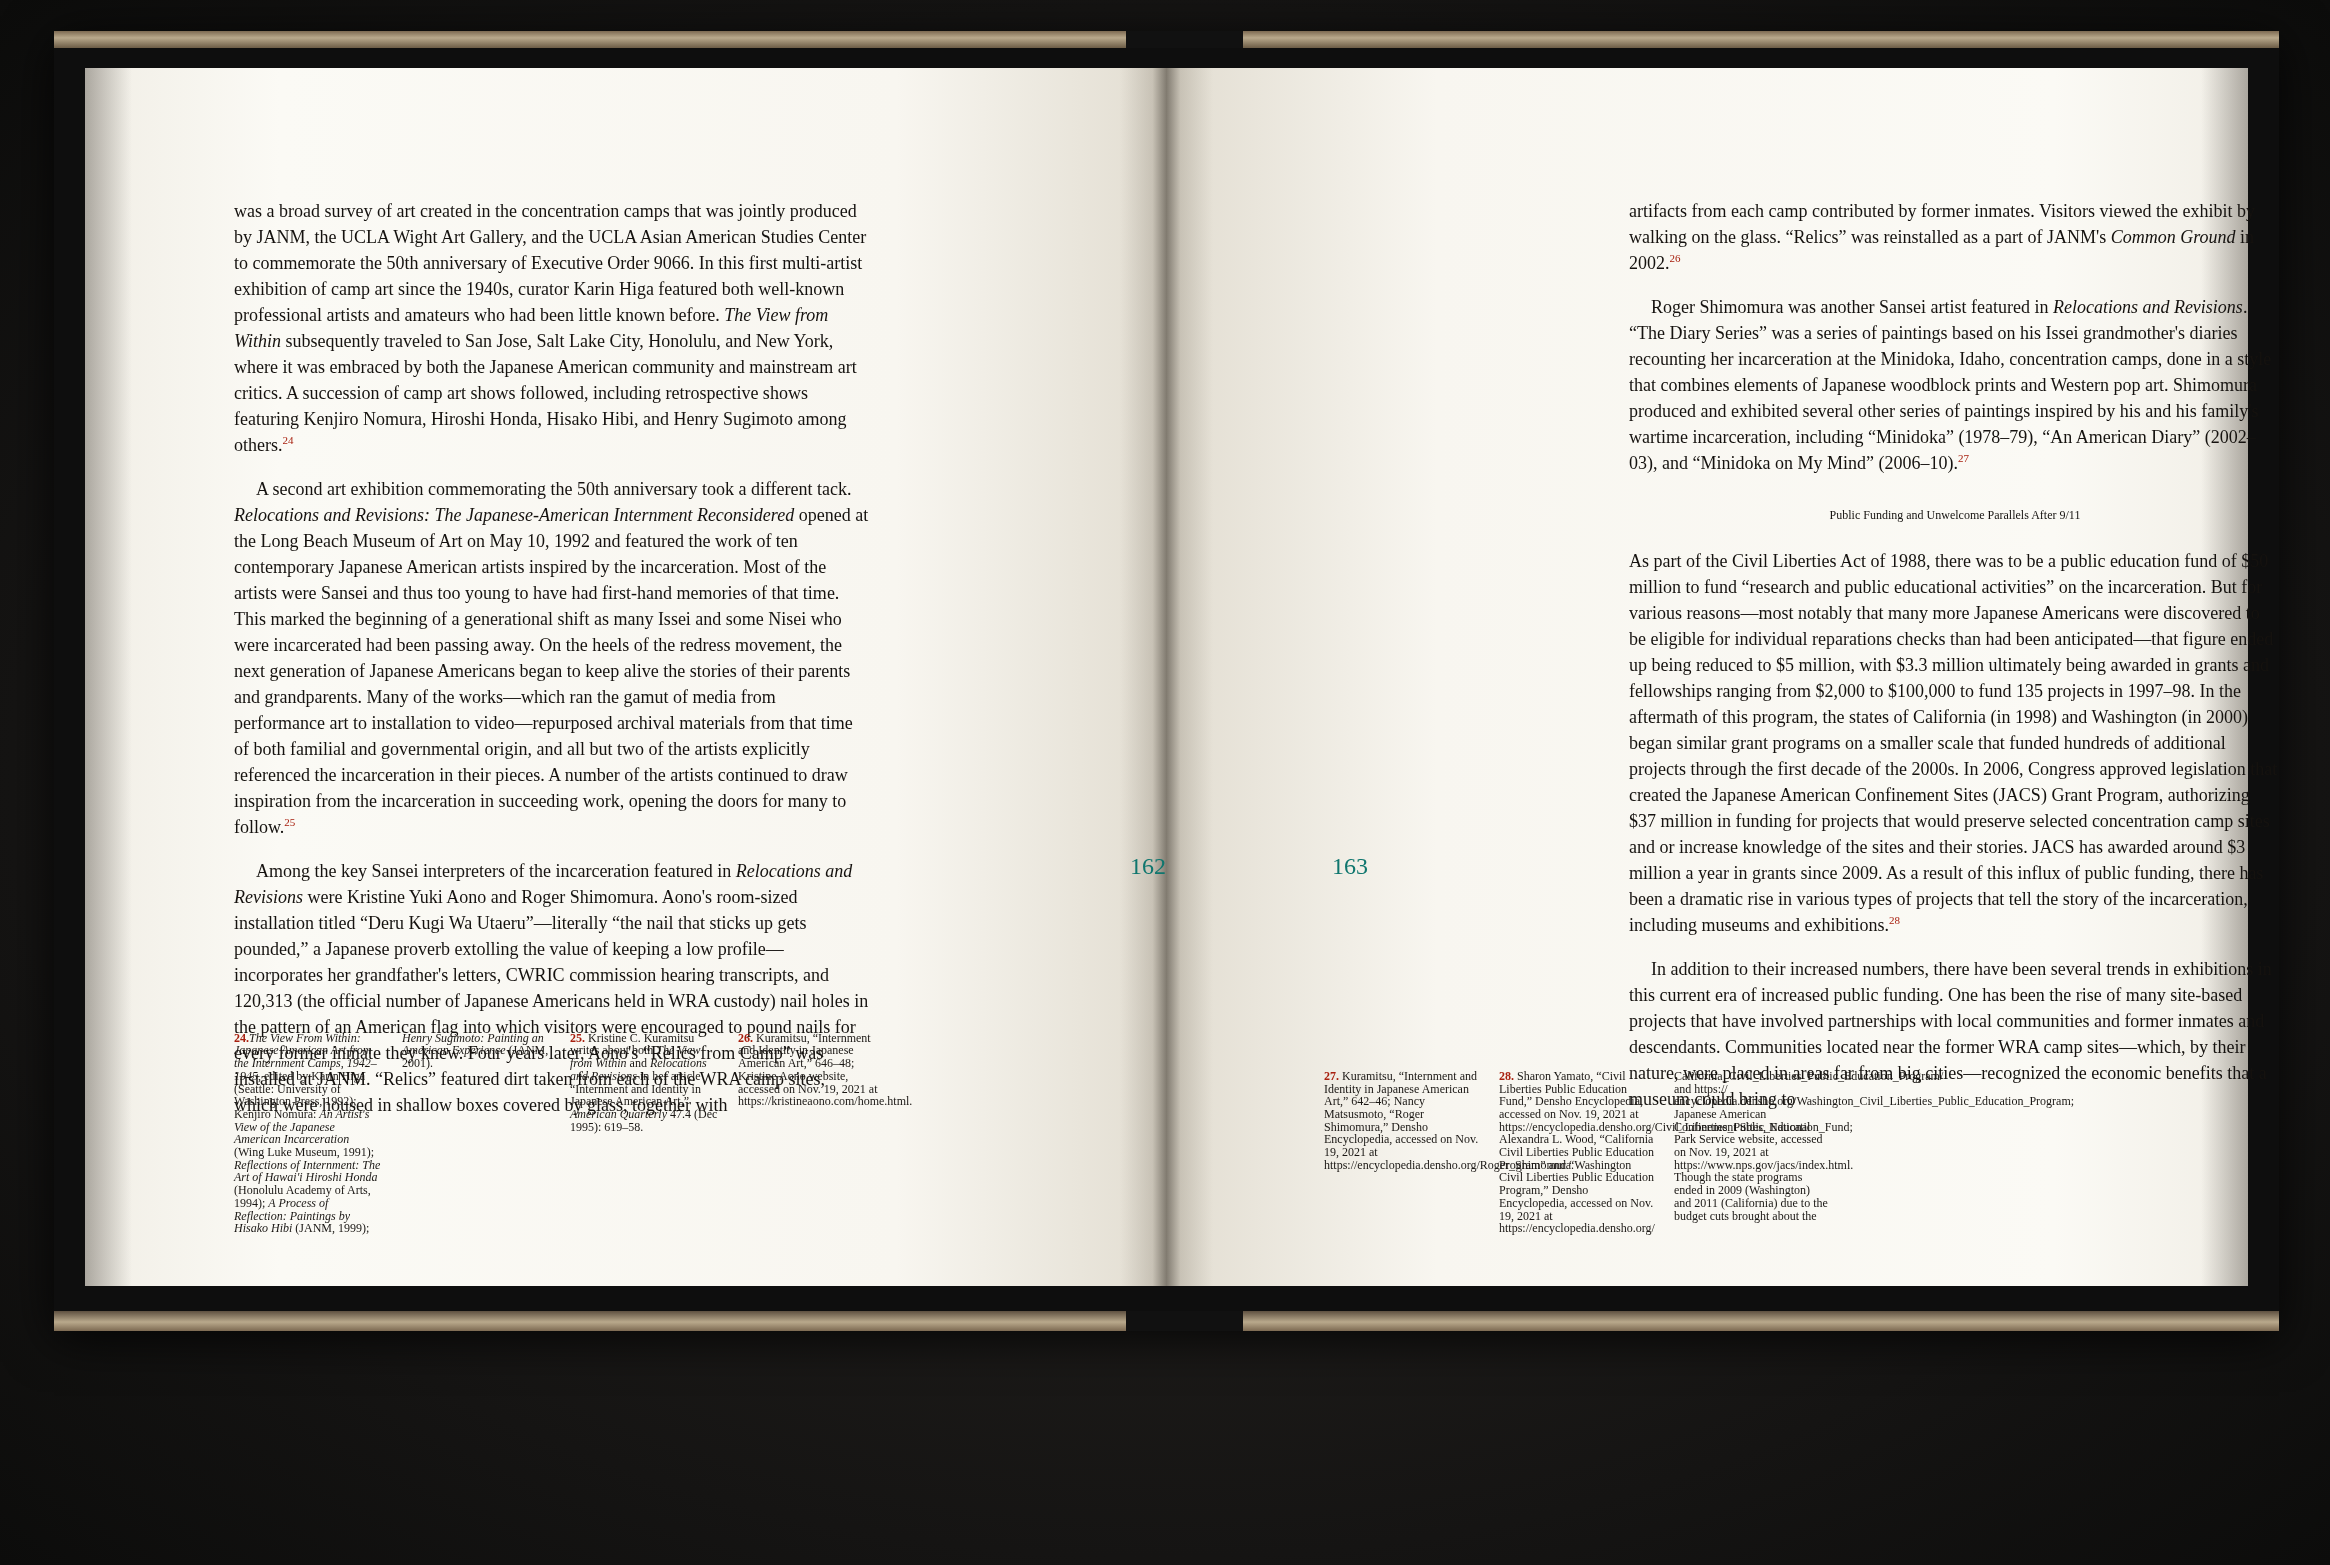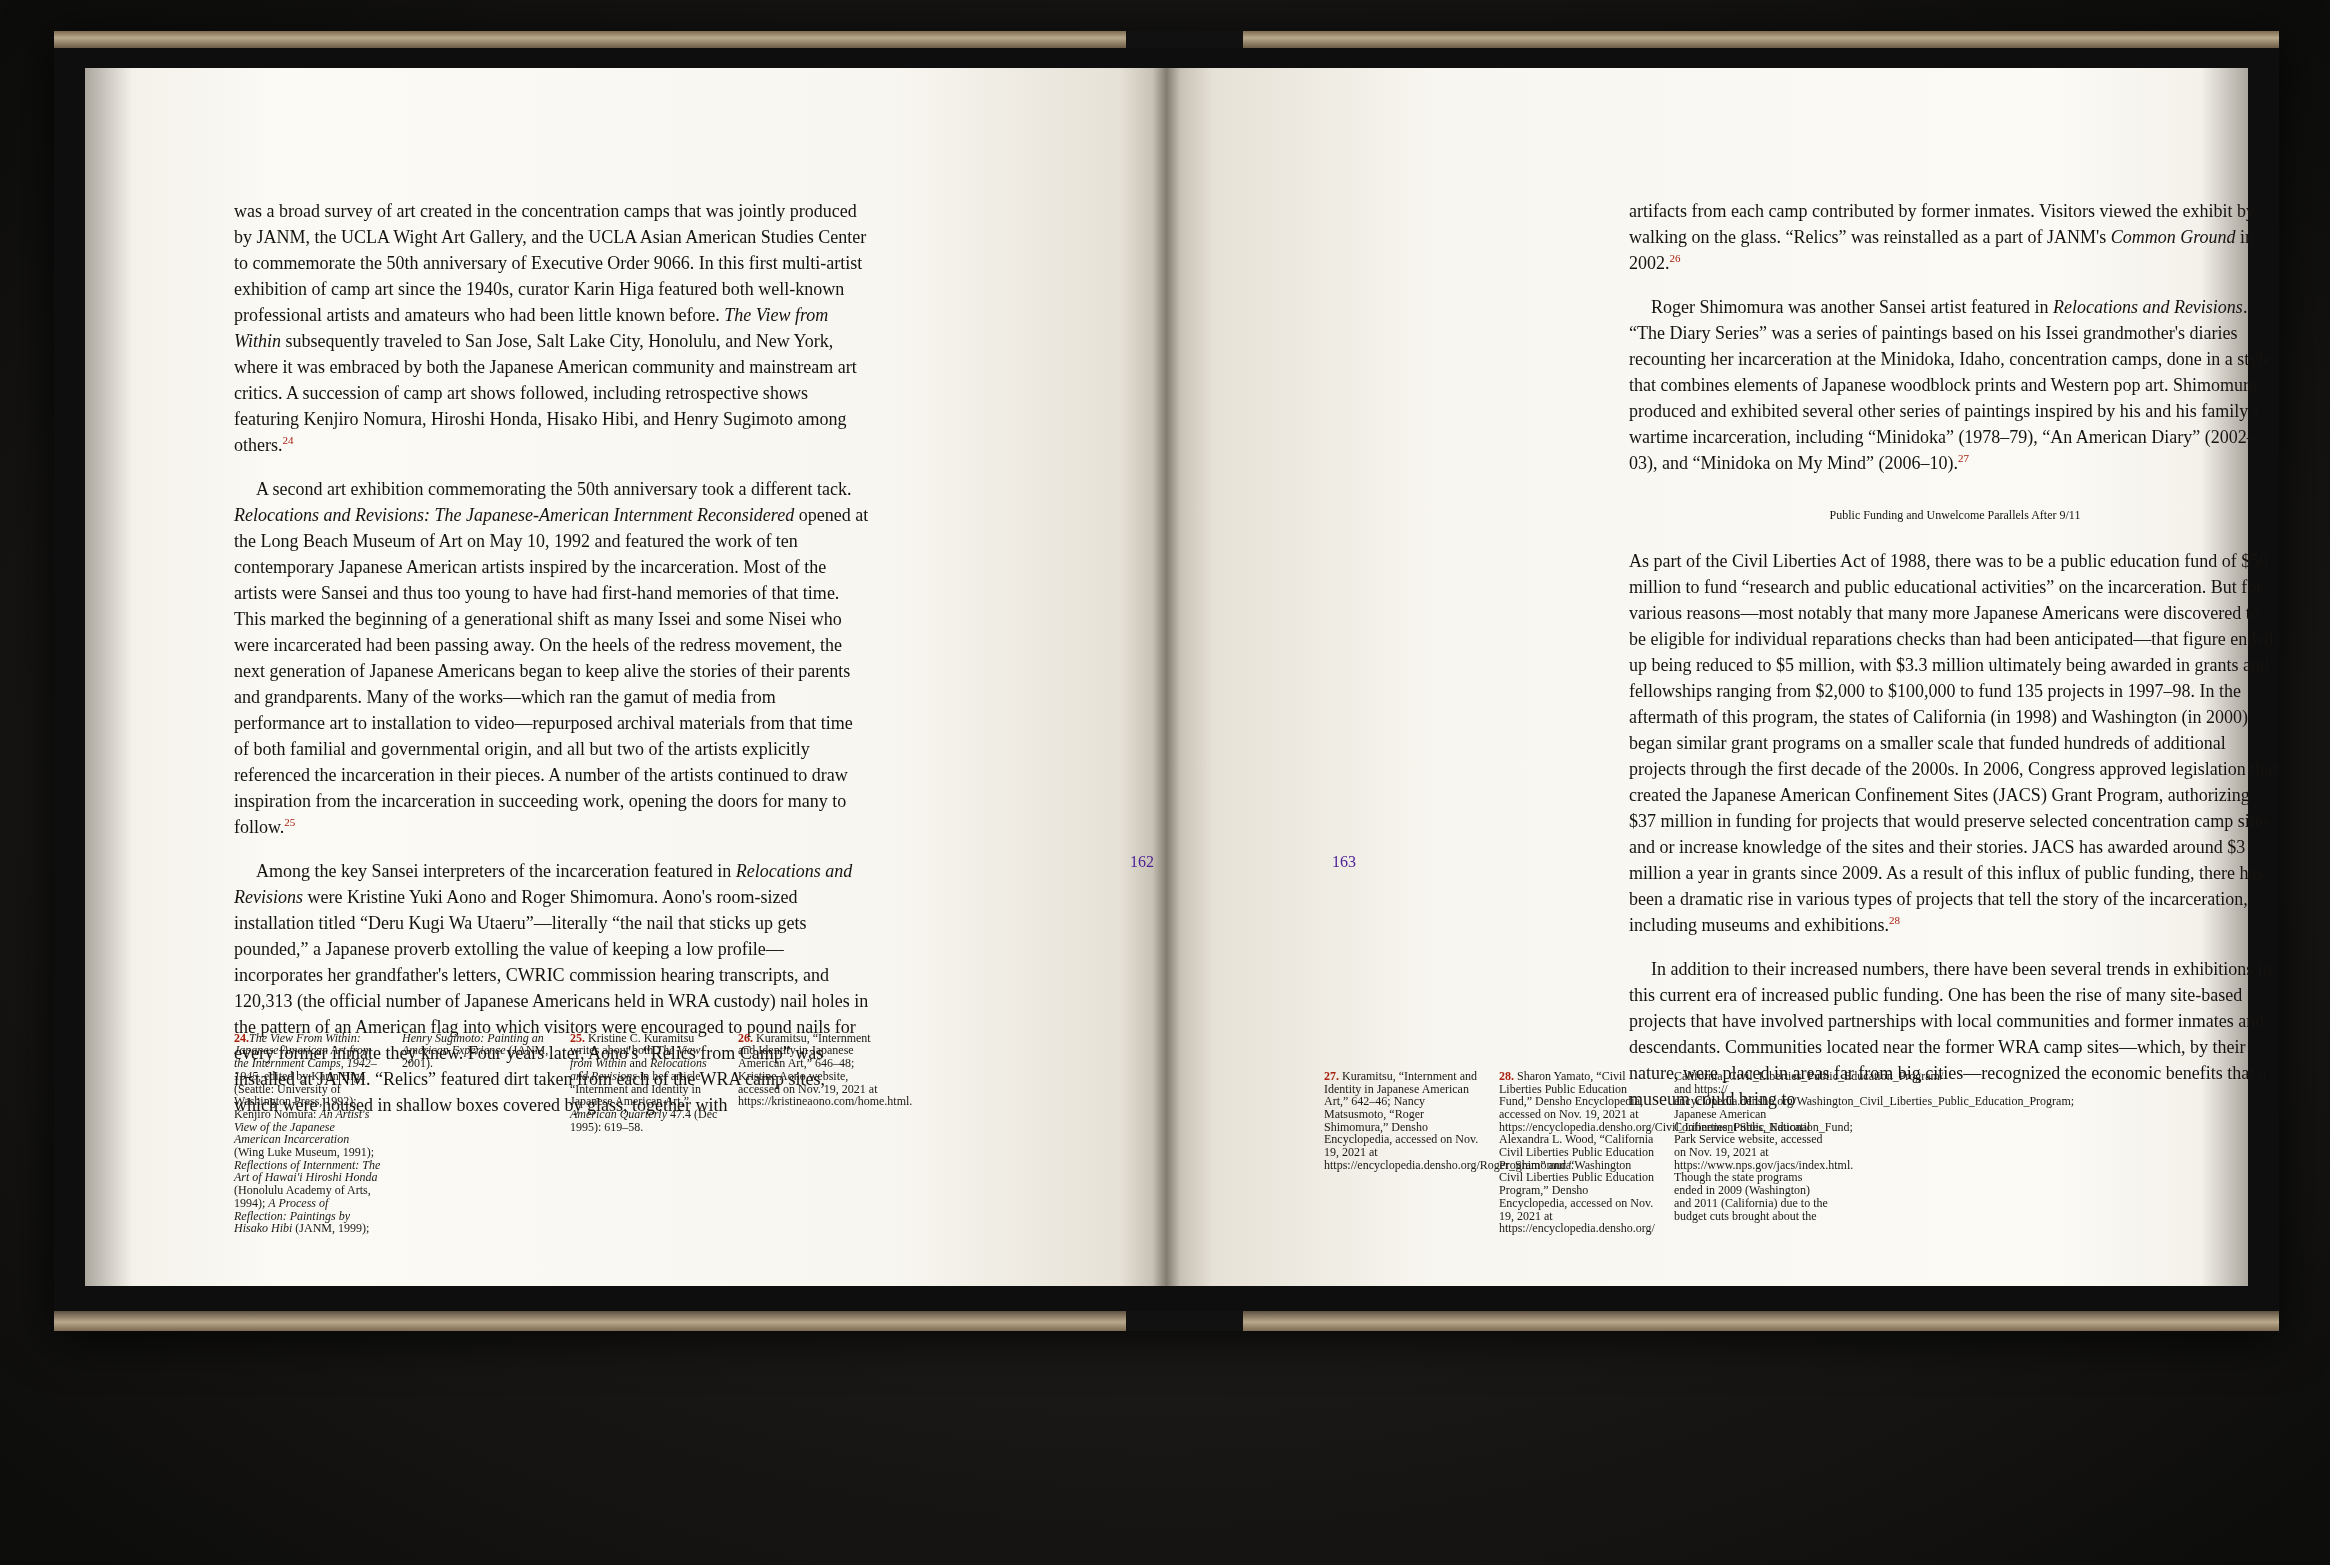--- a/index.html
+++ b/index.html
@@ -68,21 +68,21 @@
     text-align:left;
     -webkit-font-smoothing:antialiased;
   }
   .col.left{left:149px;top:130px;width:635px;}
   .col.right{left:1544px;top:130px;width:652px;}
   .col p{margin:0;text-indent:0;}
   .col p.indent{text-indent:22px;margin-top:18px;}
   i,em{font-style:italic;}
   sup{font-size:11px;vertical-align:super;line-height:0;color:#a8200f;}
   .folio{
-    position:absolute;top:785px;font-size:16px;color:#4c1d95;
+    position:absolute;top:785px;font-size:24px;color:#0f766e;
     font-family:"Liberation Serif",serif;
   }
   .folio.l{left:1045px;}
   .folio.r{left:1247px;}
   .subhead{
     text-align:center;font-size:12px;margin:26.4px 0 20px 0;
   }
   
   .notes{
     position:absolute;bottom:51px;

